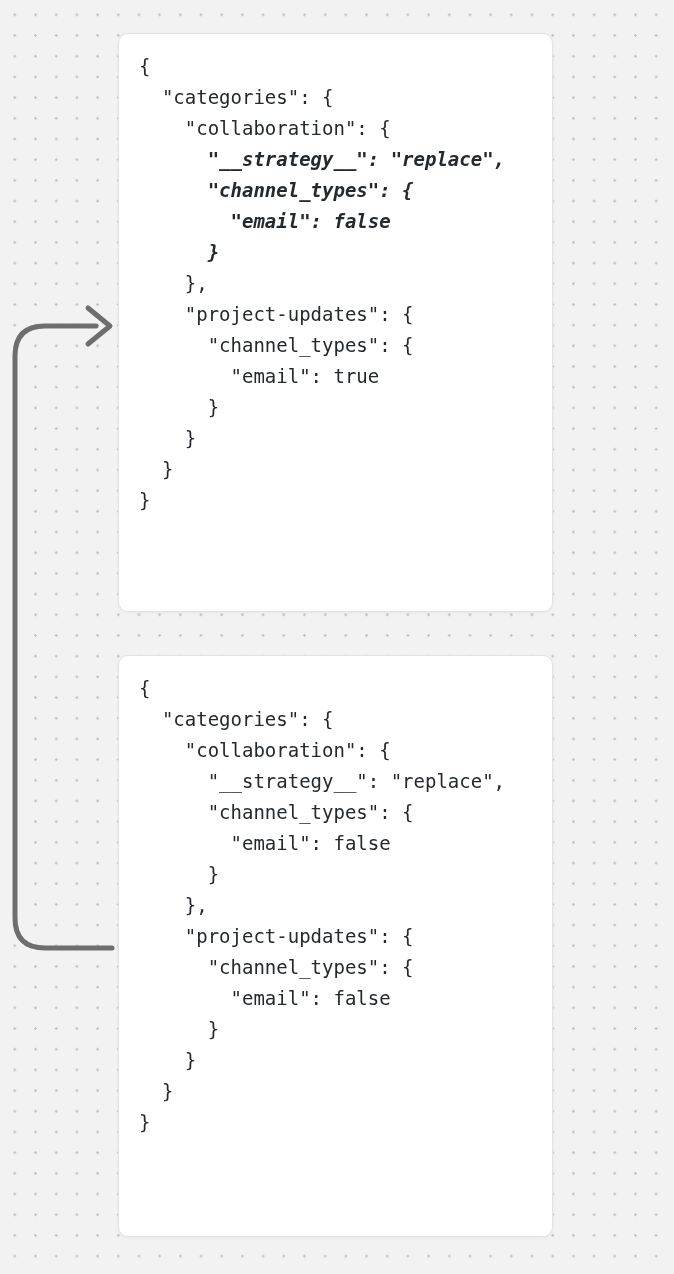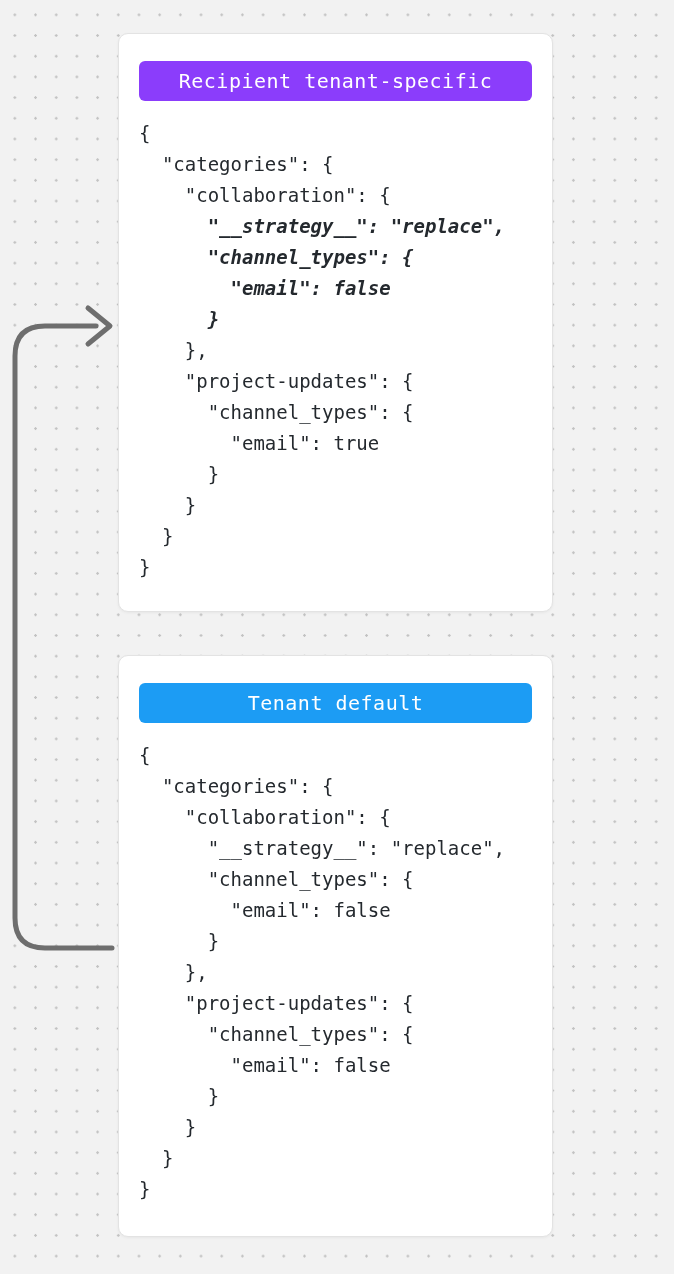--- a/index.html
+++ b/index.html
@@ -66,22 +66,20 @@
 <body>
 
 <div class="canvas">
 
   <svg class="arrow" viewBox="0 0 130 672" xmlns="http://www.w3.org/2000/svg" aria-hidden="true">
     <path d="M112 650 L45 650 Q15 650 15 620 L15 58 Q15 28 45 28 L96 28" style="stroke: rgb(110, 110, 110);"></path>
     <path d="M88 10 L110 28 L88 46" style="stroke: rgb(110, 110, 110);"></path>
   </svg>
 
   <section class="card card-top">
-    <div class="badge" style="background: rgb(139, 61, 251);">Recipient tenant-specific</div>
     <pre class="code"><div class="code-line">{</div><div class="code-line">  "categories": {</div><div class="code-line">    "collaboration": {</div><div class="code-line em">      "__strategy__": "replace",</div><div class="code-line em">      "channel_types": {</div><div class="code-line em">        "email": false</div><div class="code-line em">      }</div><div class="code-line">    },</div><div class="code-line">    "project-updates": {</div><div class="code-line">      "channel_types": {</div><div class="code-line">        "email": true</div><div class="code-line">      }</div><div class="code-line">    }</div><div class="code-line">  }</div><div class="code-line">}</div></pre>
   </section>
 
   <section class="card card-bottom">
-    <div class="badge" style="background: rgb(28, 156, 244);">Tenant default</div>
     <pre class="code"><div class="code-line">{</div><div class="code-line">  "categories": {</div><div class="code-line">    "collaboration": {</div><div class="code-line">      "__strategy__": "replace",</div><div class="code-line">      "channel_types": {</div><div class="code-line">        "email": false</div><div class="code-line">      }</div><div class="code-line">    },</div><div class="code-line">    "project-updates": {</div><div class="code-line">      "channel_types": {</div><div class="code-line">        "email": false</div><div class="code-line">      }</div><div class="code-line">    }</div><div class="code-line">  }</div><div class="code-line">}</div></pre>
   </section>
 
 </div>
 
 </body></html>

